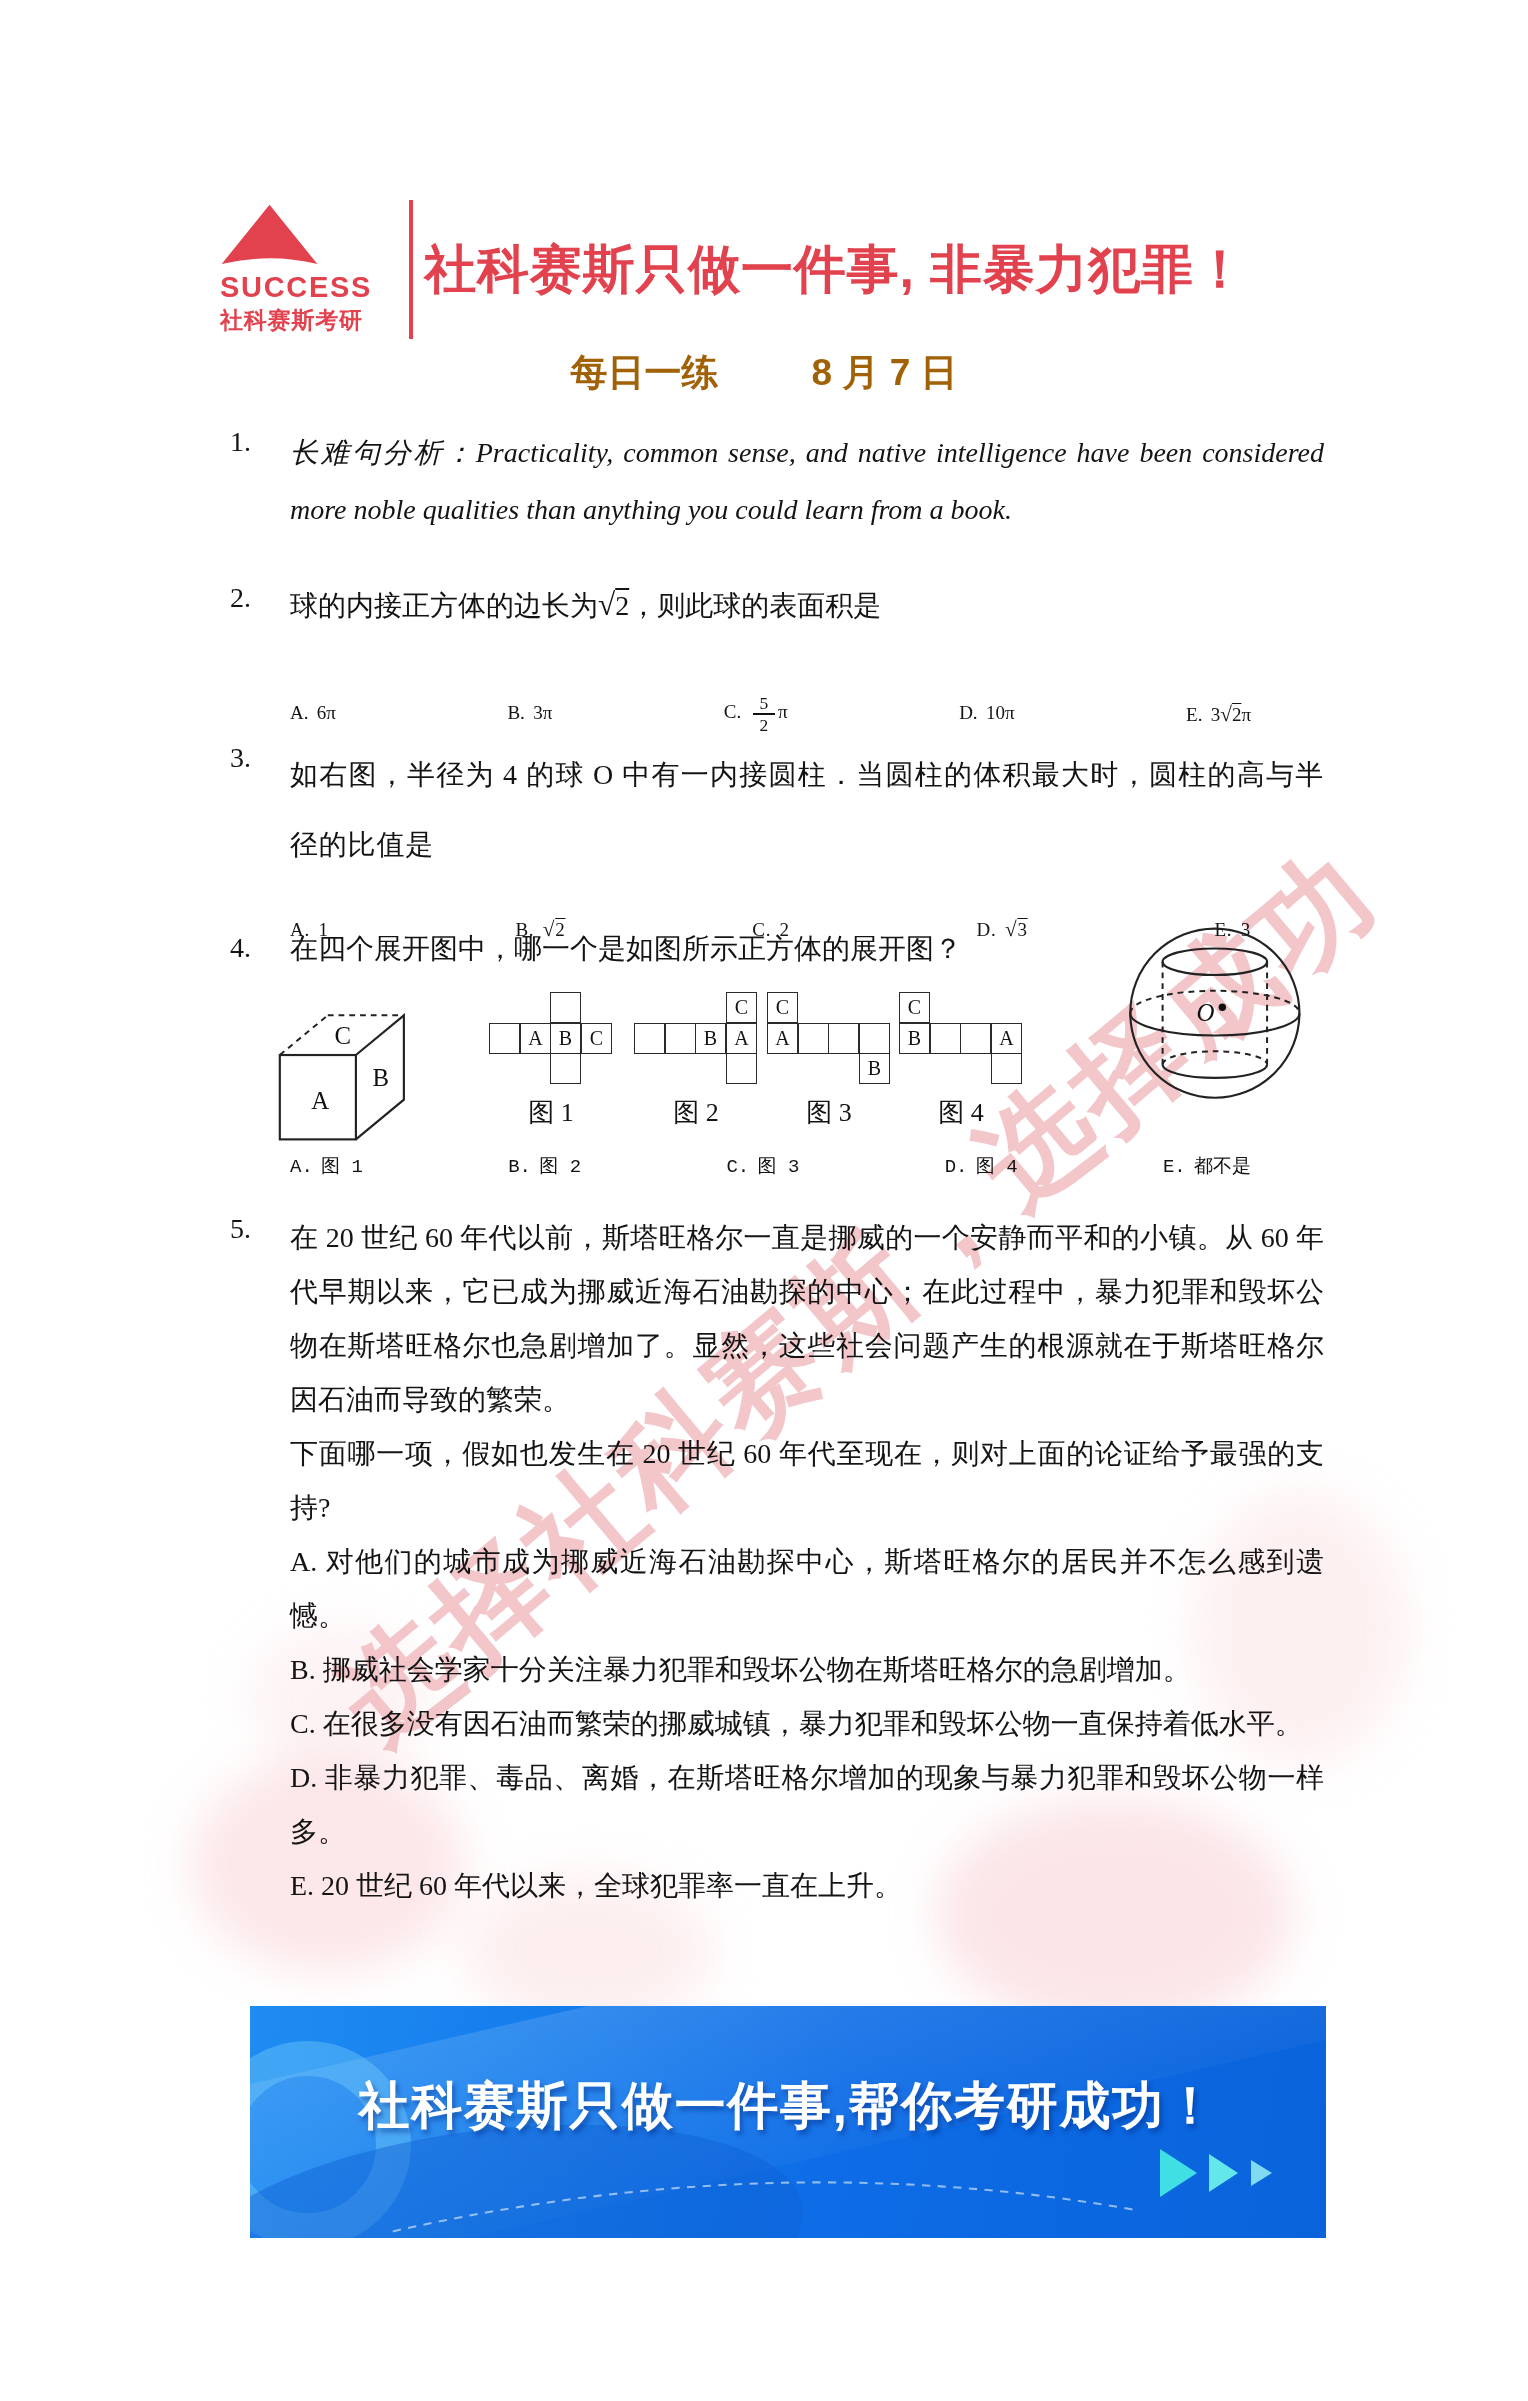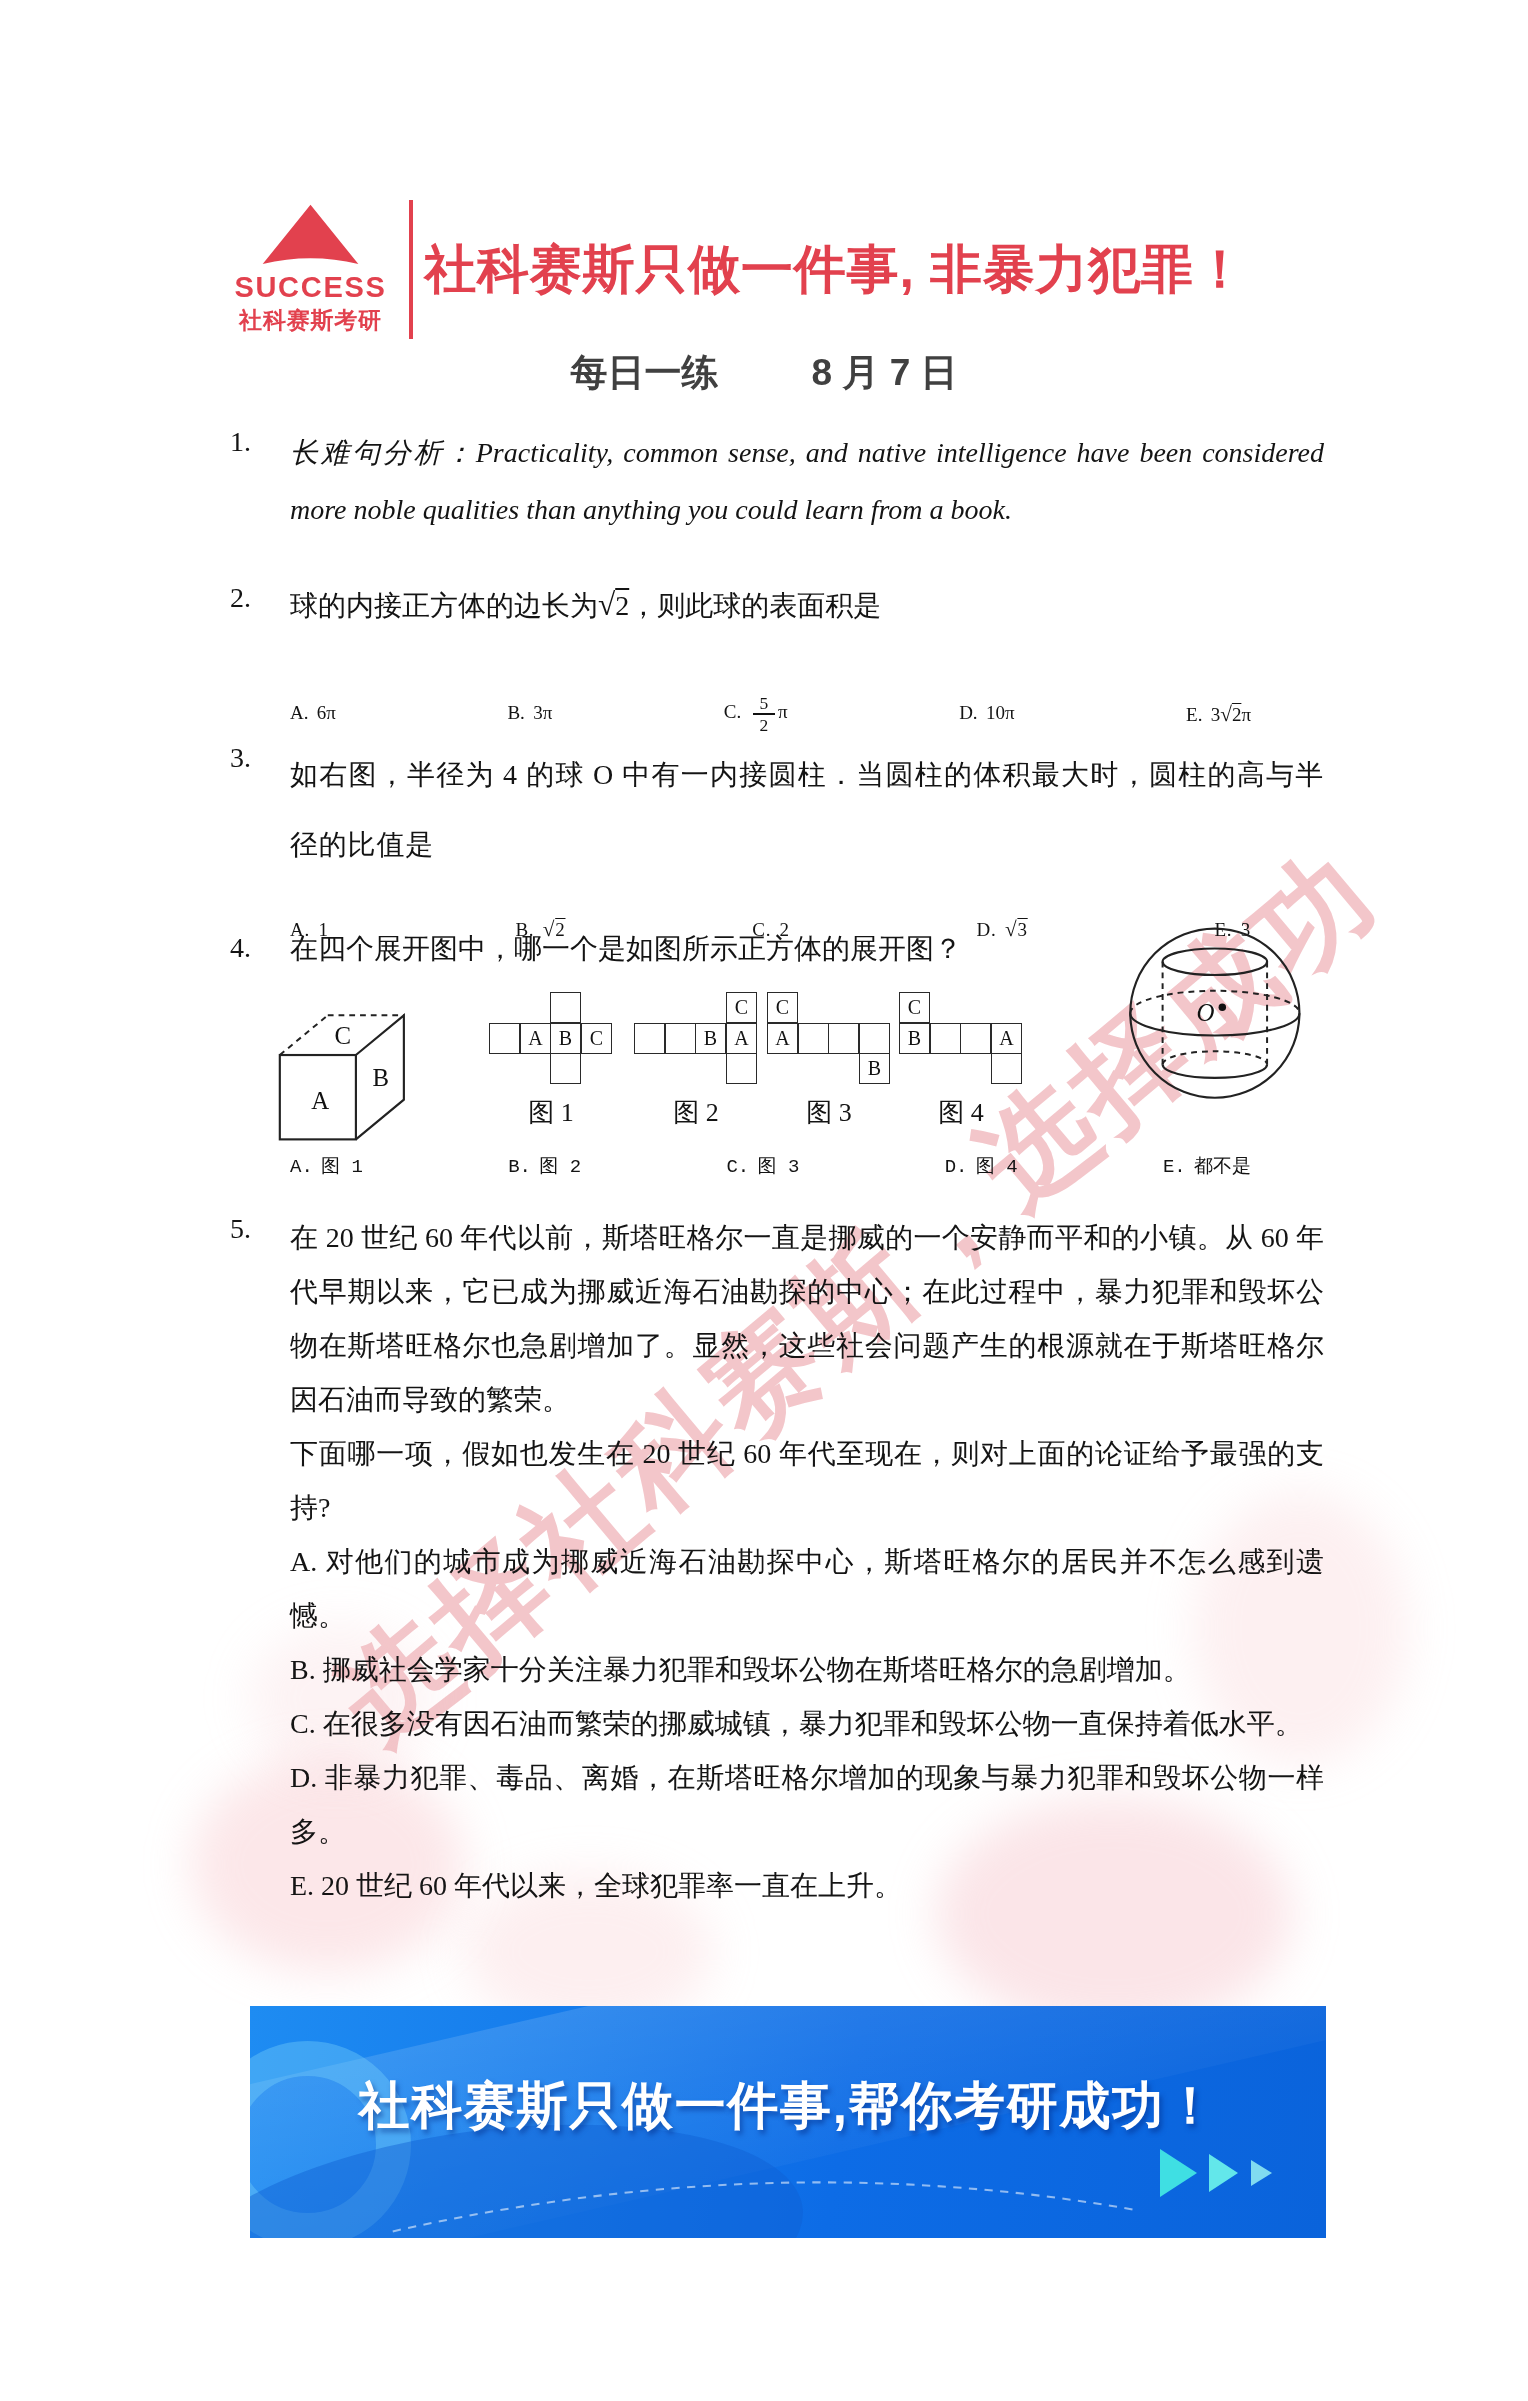--- a/index.html
+++ b/index.html
@@ -18,32 +18,32 @@
     transform:rotate(-40deg); transform-origin:0 50%;
   }
   .blob{position:absolute; z-index:0; border-radius:50%; filter:blur(23px);}
   .blob1{left:191px; top:1757px; width:273px; height:215px; background:rgba(244,176,182,0.30);}
   .blob2{left:464px; top:1873px; width:249px; height:157px; background:rgba(246,190,195,0.25);}
   .blob3{left:936px; top:1798px; width:356px; height:232px; background:rgba(243,170,178,0.30);}
   .blob4{left:1193px; top:1492px; width:215px; height:273px; background:rgba(245,185,190,0.22);}
   .blob5{left:249px; top:1624px; width:182px; height:149px; background:rgba(246,195,200,0.20);}
   
   .header{position:absolute; left:220px; top:197px; width:1102px; height:145px; display:flex; align-items:center; z-index:1;}
-  .logo{width:181px; display:flex; flex-direction:column; align-items:center;}
+  .logo{width:181px; display:flex; flex-direction:column; }
   .logo svg{display:block;}
   .logo-brand{font-family:"Liberation Sans","DejaVu Sans",sans-serif; font-weight:700; font-size:29px; letter-spacing:1.7px; color:#e2414e; margin-top:1.7px;}
   .logo-sub{font-family:"Liberation Sans","DejaVu Sans",sans-serif; font-weight:700; font-size:23px; color:#e2414e; margin-top:1.7px; letter-spacing:0.8px;}
   .hdr-divider{width:3.3px; height:139px; background:#e2414e; margin:0 11.6px 0 8.3px;}
   .slogan{
     font-family:"Liberation Sans","DejaVu Sans",sans-serif; font-weight:900;
     font-size:52px; color:#e2414e; letter-spacing:0.8px; white-space:nowrap; line-height:1.1;
   }
   
   .doc-title{position:absolute; left:0; top:348px; width:1528px; text-align:center; z-index:1;
-    font-family:"Liberation Sans","DejaVu Sans",sans-serif; font-weight:700; font-size:37px; color:#404040;}
+    font-family:"Liberation Sans","DejaVu Sans",sans-serif; font-weight:700; font-size:37px; color:#a16207;}
   .doc-title .tgap{display:inline-block; width:93px;}
   
   .q{position:absolute; left:230px; width:1094px; display:flex; z-index:1;}
   .qnum{width:60px; font-size:28px; flex:none; padding-top:1.7px;}
   .qbody{flex:1; font-size:28px; text-align:justify;}
   .q1{top:424px;} .q1 .qbody{line-height:2.05; width:1032px;font-style:italic;}
   .q2{top:580px;} .q2 .qbody{line-height:1.6;}
   .q3{top:740px;} .q3 .qbody{line-height:2.5; letter-spacing:0.8px;}
   .q4{top:930px;} .q4 .qbody{width:829px; flex:none;}
   .q5{top:1211px;} .q5 .qbody{line-height:1.93;}

